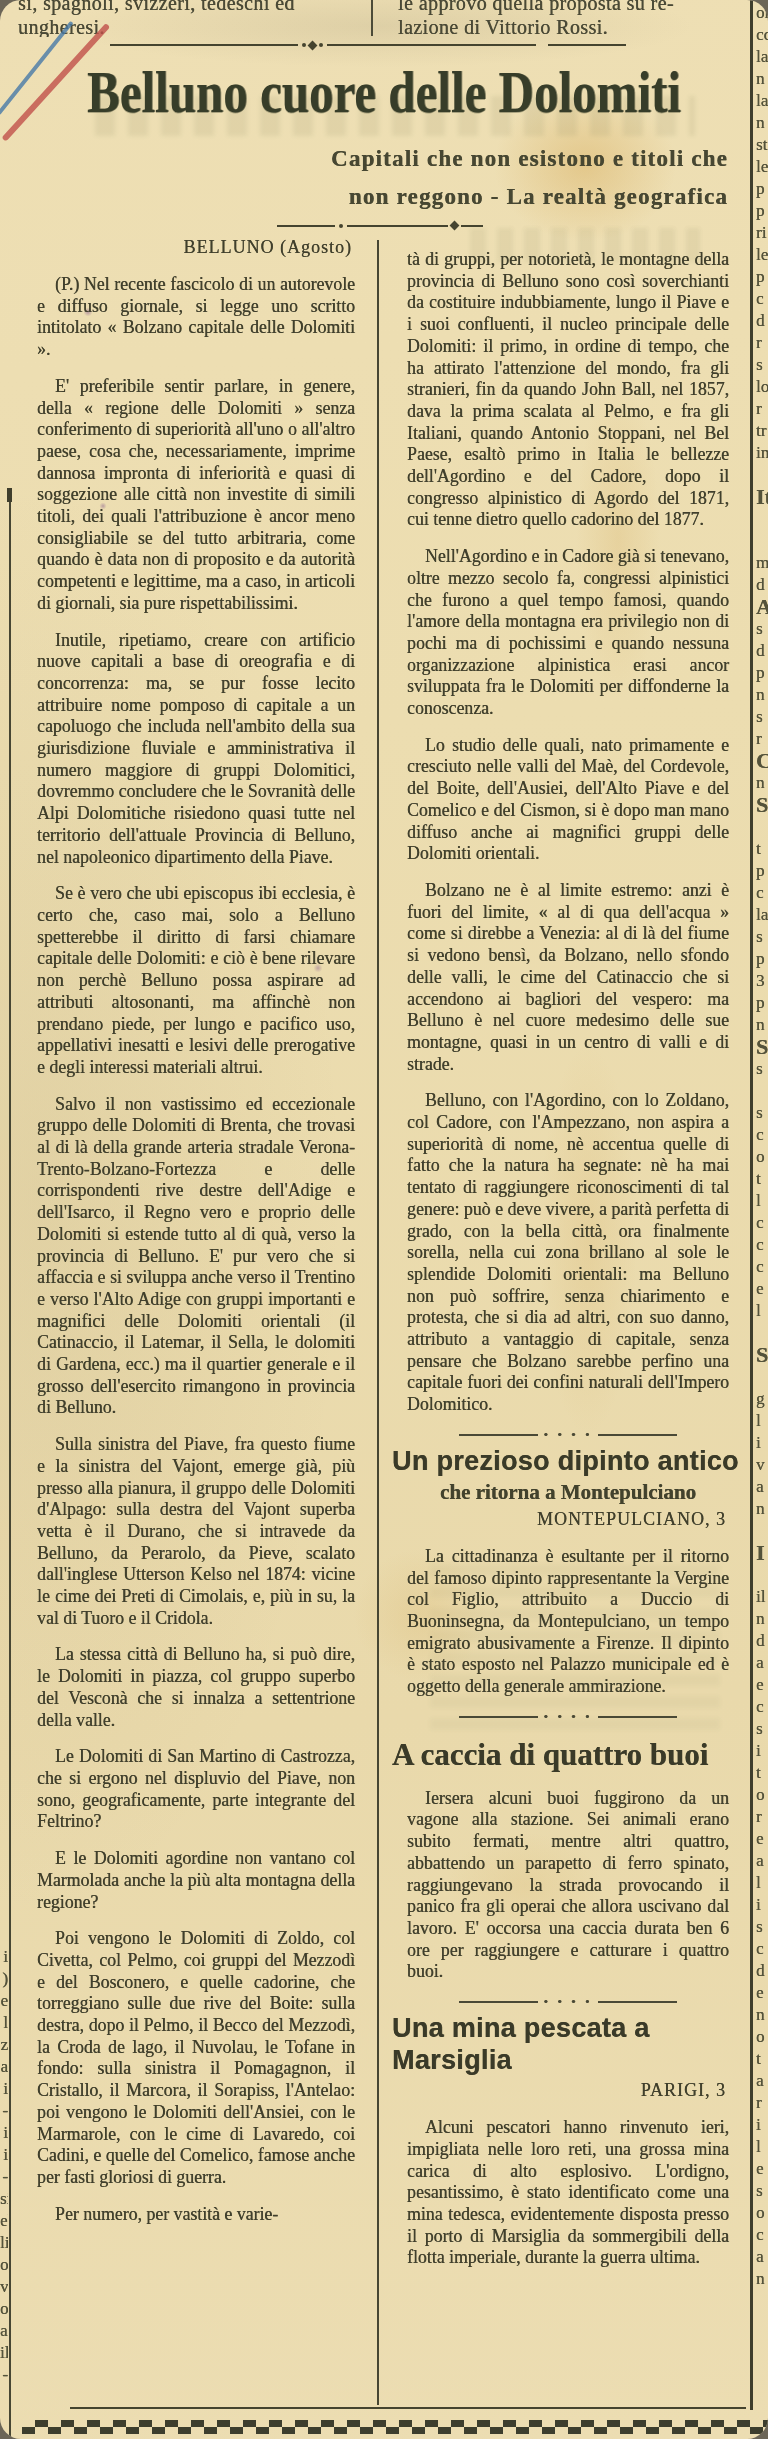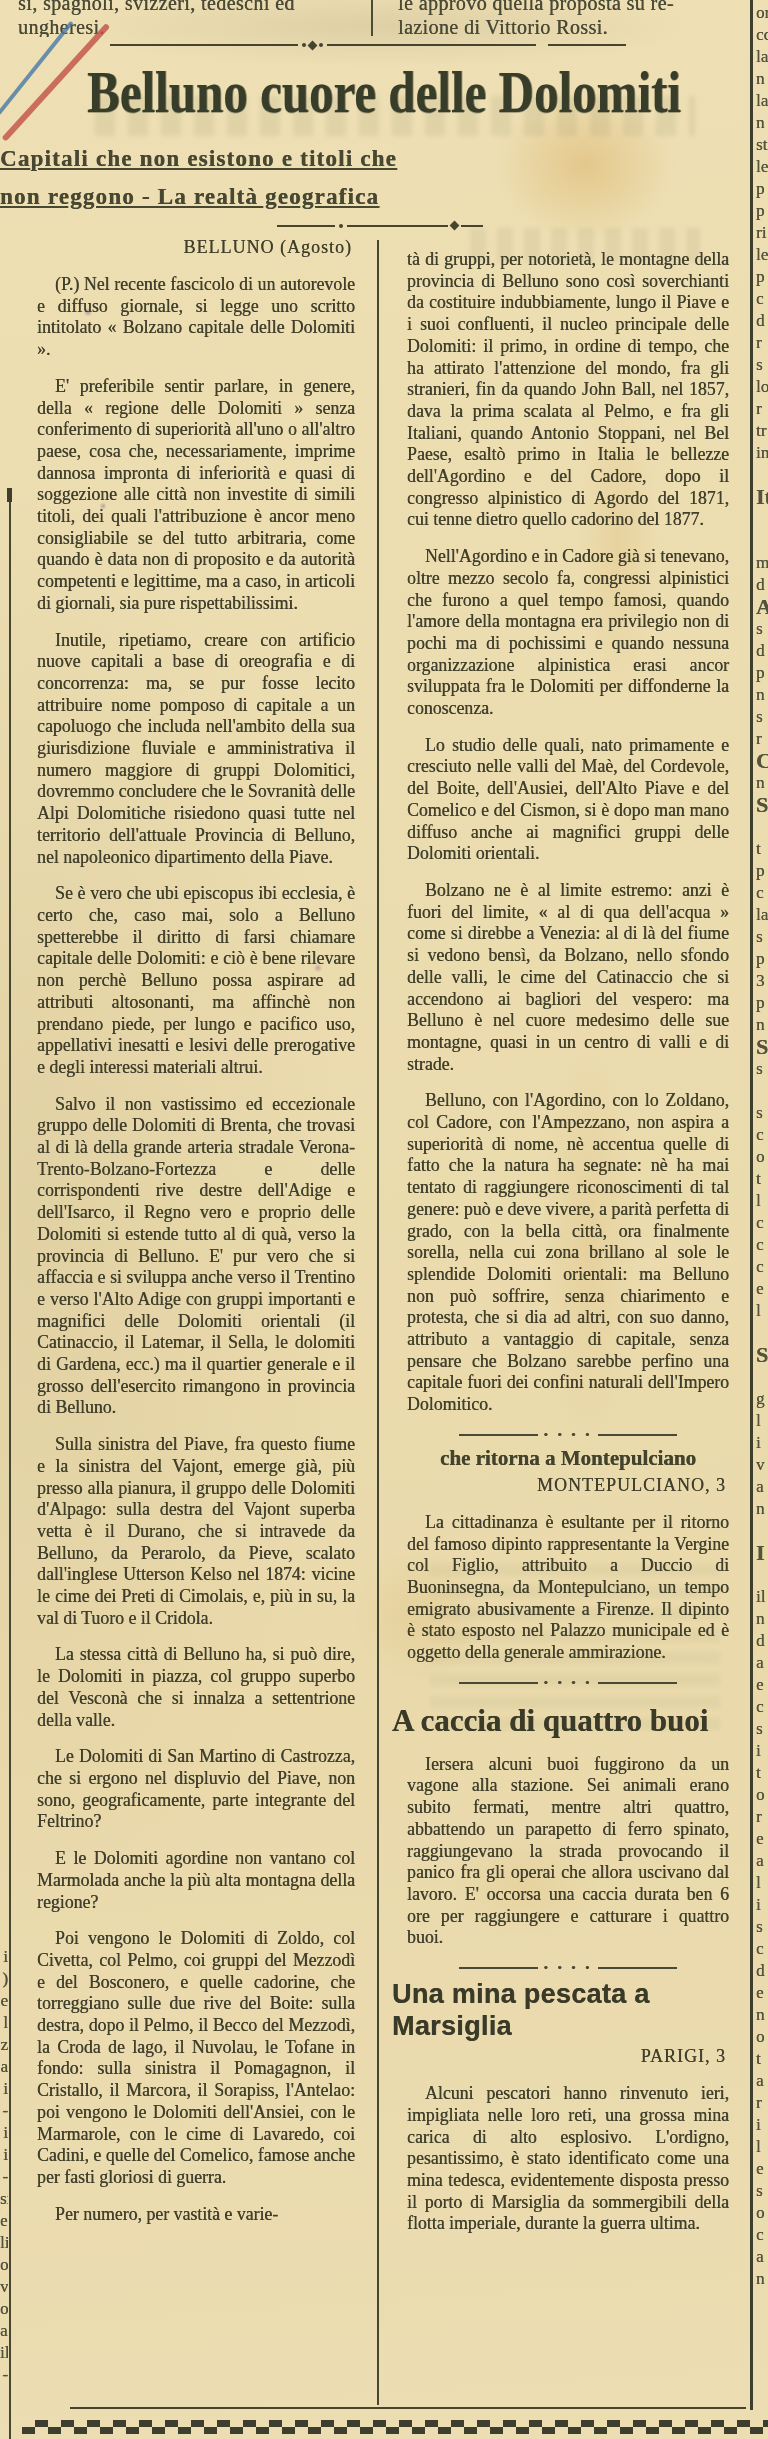--- a/index.html
+++ b/index.html
@@ -12,20 +12,21 @@
       radial-gradient(ellipse 70px 280px at 588px 1240px, rgba(200,150,60,.15), transparent 70%),
       radial-gradient(ellipse 95px 95px at 420px 1615px, rgba(205,160,70,.17), transparent 70%),
       radial-gradient(ellipse 110px 75px at 525px 1885px, rgba(205,160,70,.13), transparent 70%),
       radial-gradient(ellipse 420px 55px at 380px 26px, rgba(125,115,85,.14), transparent 75%),
       radial-gradient(circle 5px at 88px 312px, rgba(110,60,130,.45), transparent 90%),
       radial-gradient(circle 4px at 103px 506px, rgba(110,60,130,.40), transparent 90%),
       radial-gradient(circle 5px at 318px 968px, rgba(110,60,130,.35), transparent 90%),
       radial-gradient(ellipse 380px 900px at 40px 1200px, rgba(140,120,70,.10), transparent 80%),
       linear-gradient(176deg,#eedfb4 0%,#ecddb0 30%,#e9d9ab 70%,#ecddb2 100%);
     color:#44432e;
+    border-radius:21px;
   }
   .inktext{ text-shadow:0.35px 0 0 rgba(60,60,40,.85); }
 
   
   .topfrag{position:absolute;top:-9px;height:46px;overflow:hidden;font-size:20px;line-height:24px;
     color:#4a4936;letter-spacing:.4px;}
   #topfrag-left{left:18px;width:345px;}
   #topfrag-right{left:398px;width:340px;}
   .topvrule{position:absolute;left:371px;top:0;width:2px;height:36px;background:#4c4b38;}
 
@@ -35,22 +36,22 @@
   .toprule .s1{width:188px;} .toprule .s2{flex:1;} .toprule .s3{width:78px;margin-left:12px;}
   .orn{display:flex;align-items:center;margin:0 2px;}
   .orn i{display:block;width:4px;height:4px;border-radius:50%;background:#45442f;margin:0 2px;}
   .orn b{display:block;width:7px;height:7px;background:#45442f;transform:rotate(45deg);margin:0 1px;}
 
   
   #headline{position:absolute;left:6px;top:57px;width:756px;text-align:center;
     font-weight:bold;font-size:49px;color:#373d29;letter-spacing:0px;white-space:nowrap;
     transform:scaleY(1.22);transform-origin:top center;
     text-shadow:1px 0 0 rgba(52,58,38,.55), 0 1px 0 rgba(52,58,38,.35);}
-  .subtitle{position:absolute;left:0;width:728px;text-align:left;font-weight:bold;
-    font-size:23px;color:#474732;letter-spacing:1.2px;text-decoration:underline;}
+  .subtitle{position:absolute;left:0;width:728px;text-align:right;font-weight:bold;
+    font-size:23px;color:#474732;letter-spacing:1.2px;}
   #subtitle1{top:146px;} #subtitle2{top:184px;}
   .subdivider{position:absolute;left:277px;top:221px;width:206px;height:9px;display:flex;align-items:center;}
   .subdivider .seg{height:2px;background:#45442f;}
 
   
   .ghost{position:absolute;filter:blur(2px);opacity:.8;pointer-events:none;}
   #ghost1{left:95px;top:96px;width:600px;height:40px;
     background:repeating-linear-gradient(90deg, rgba(98,104,62,.12) 0 20px, transparent 20px 33px);}
   #ghost2{left:470px;top:228px;width:230px;height:34px;
     background:repeating-linear-gradient(90deg, rgba(98,104,62,.10) 0 16px, transparent 16px 27px);}
@@ -164,20 +165,21 @@
       <div class="block-para flush">tà di gruppi, per notorietà, le montagne della provincia di Belluno sono così soverchianti da costituire indubbiamente, lungo il Piave e i suoi confluenti, il nucleo principale delle Dolomiti: il primo, in ordine di tempo, che ha attirato l'attenzione del mondo, fra gli stranieri, fin da quando John Ball, nel 1857, dava la prima scalata al Pelmo, e fra gli Italiani, quando Antonio Stoppani, nel Bel Paese, esaltò primo in Italia le bellezze dell'Agordino e del Cadore, dopo il congresso alpinistico di Agordo del 1871, cui tenne dietro quello cadorino del 1877.</div>
       <div class="block-para">Nell'Agordino e in Cadore già si tenevano, oltre mezzo secolo fa, congressi alpinistici che furono a quel tempo famosi, quando l'amore della montagna era privilegio non di pochi ma di pochissimi e quando nessuna organizzazione alpinistica erasi ancor sviluppata fra le Dolomiti per diffonderne la conoscenza.</div>
       <div class="block-para">Lo studio delle quali, nato primamente e cresciuto nelle valli del Maè, del Cordevole, del Boite, dell'Ausiei, dell'Alto Piave e del Comelico e del Cismon, si è dopo man mano diffuso anche ai magnifici gruppi delle Dolomiti orientali.</div>
       <div class="block-para">Bolzano ne è al limite estremo: anzi è fuori del limite, « al di qua dell'acqua » come si direbbe a Venezia: al di là del fiume si vedono bensì, da Bolzano, nello sfondo delle valli, le cime del Catinaccio che si accendono ai bagliori del vespero: ma Belluno è nel cuore medesimo delle sue montagne, quasi in un centro di valli e di strade.</div>
       <div class="block-para">Belluno, con l'Agordino, con lo Zoldano, col Cadore, con l'Ampezzano, non aspira a superiorità di nome, nè accentua quelle di fatto che la natura ha segnate: nè ha mai tentato di raggiungere riconoscimenti di tal genere: può e deve vivere, a parità perfetta di grado, con la bella città, ora finalmente sorella, nella cui zona brillano al sole le splendide Dolomiti orientali: ma Belluno non può soffrire, senza chiarimento e protesta, che si dia ad altri, con suo danno, attributo a vantaggio di capitale, senza pensare che Bolzano sarebbe perfino una capitale fuori dei confini naturali dell'Impero Dolomitico.</div>
       <div class="block-divider">
         <span class="dline"></span>
         <span class="ddots">• • • •</span>
         <span class="dline"></span>
       </div>
+      <div class="block-heading-sans">Un prezioso dipinto antico</div>
       <div class="block-subheading">che ritorna a Montepulciano</div>
       <div class="block-dateline">MONTEPULCIANO, 3</div>
       <div class="block-para">La cittadinanza è esultante per il ritorno del famoso dipinto rappresentante la Vergine col Figlio, attribuito a Duccio di Buoninsegna, da Montepulciano, un tempo emigrato abusivamente a Firenze. Il dipinto è stato esposto nel Palazzo municipale ed è oggetto della generale ammirazione.</div>
       <div class="block-divider">
         <span class="dline"></span>
         <span class="ddots">• • • •</span>
         <span class="dline"></span>
       </div>
       <div class="block-heading-serif">A caccia di quattro buoi</div>
       <div class="block-para">Iersera alcuni buoi fuggirono da un vagone alla stazione. Sei animali erano subito fermati, mentre altri quattro, abbattendo un parapetto di ferro spinato, raggiungevano la strada provocando il panico fra gli operai che allora uscivano dal lavoro. E' occorsa una caccia durata ben 6 ore per raggiungere e catturare i quattro buoi.</div>

